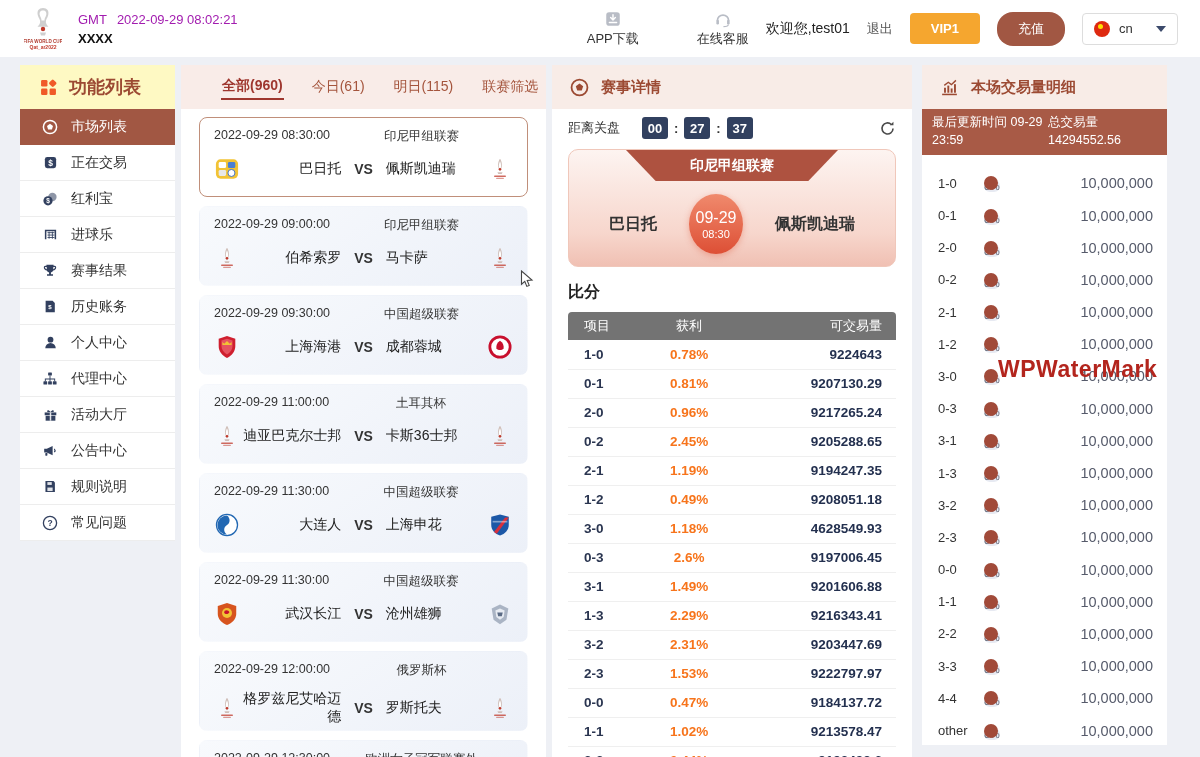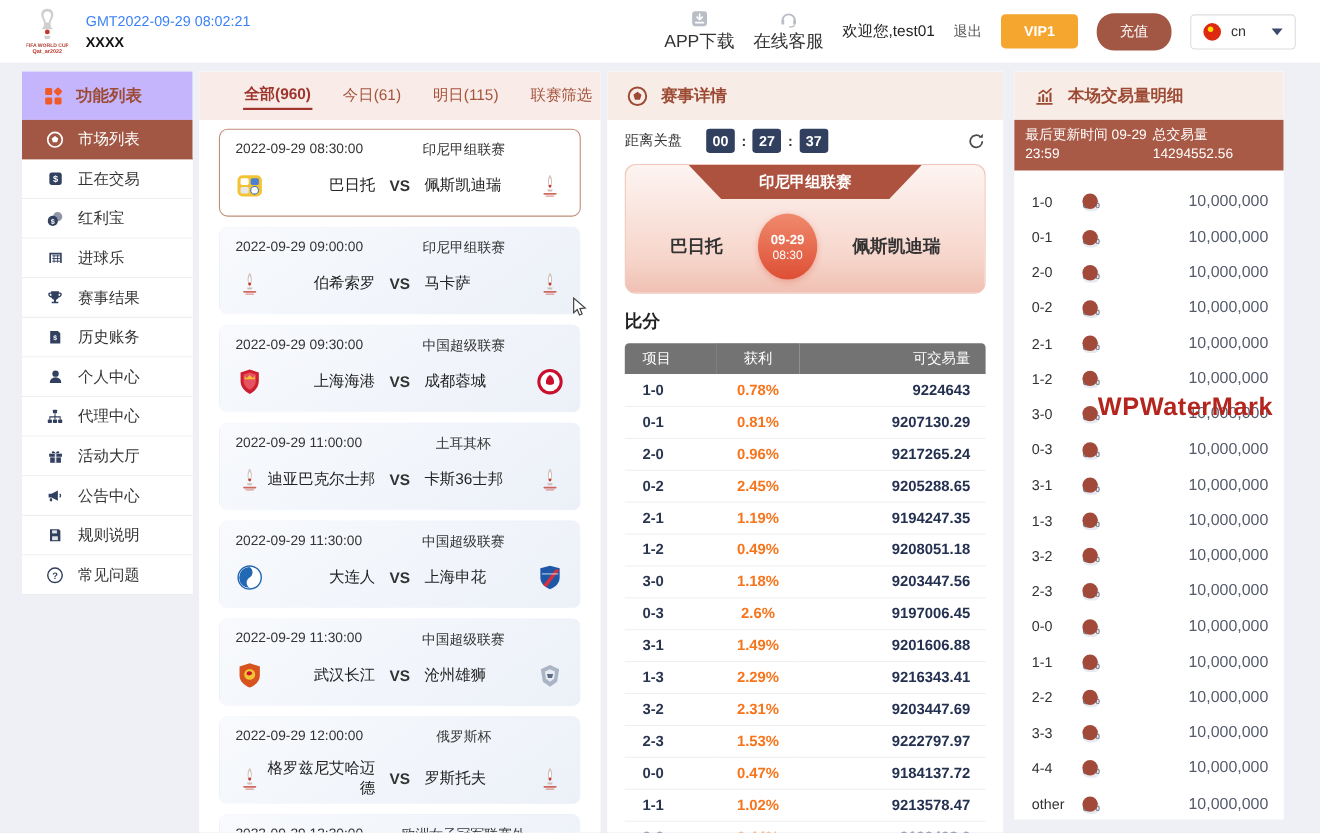--- a/index.html
+++ b/index.html
@@ -3,40 +3,40 @@
 <meta charset="utf-8">
 <style>
   * { margin:0; padding:0; box-sizing:border-box; }
   body { background:#e7e9ef; font-family:"Liberation Sans","DejaVu Sans",sans-serif; }
   .page { position:relative; width:1200px; height:757px; background:#eef0f5; overflow:hidden; }
 
   
   .hdr { position:absolute; top:0; left:0; width:1200px; height:57px; background:#fff;
          display:flex; align-items:center; justify-content:space-between; padding:0 22px 0 24px; }
   .h-left { display:flex; align-items:center; gap:16px; }
-  .gmt-line { color:#3b82f6; font-size:13px; display:flex; }
+  .gmt-line { color:#a21caf; font-size:13px; display:flex; gap:10px; }
   .site-name { color:#111; font-weight:bold; font-size:13px; margin-top:4px; }
   .h-right { display:flex; align-items:center; gap:17px; }
-  .h-item { display:flex; flex-direction:column; align-items:center; gap:2px; font-size:16px; color:#333; cursor:pointer; }
+  .h-item { display:flex; flex-direction:column; align-items:center; gap:2px; font-size:13px; color:#333; cursor:pointer;margin-left:41px; }
   .welcome { font-size:14px; color:#222; }
   .logout { font-size:13px; color:#555; cursor:pointer; }
   .btn-vip { background:#f5a62f; color:#fff; font-weight:bold; font-size:13px; border:none; border-radius:4px; padding:8px 21px; cursor:pointer; }
   .btn-recharge { background:#a15743; color:#fff; font-size:13px; border:none; border-radius:16px; padding:8px 21px; cursor:pointer; }
   .lang { display:flex; align-items:center; gap:9px; border:1px solid #ddd; border-radius:4px; padding:7px 11px; width:96px; background:#fff; cursor:pointer; }
   .flag { width:16px; height:16px; border-radius:50%; background:#de2910; position:relative; flex:0 0 16px; }
   .flag::after { content:""; position:absolute; left:4px; top:3px; width:5px; height:5px; background:#ffde00; border-radius:50%; }
   .lang .lcode { font-size:13px; color:#333; }
   .caret { width:0; height:0; border-left:5px solid transparent; border-right:5px solid transparent; border-top:6px solid #3c4a6b; margin-left:auto; }
 
   
   .main { position:absolute; top:65px; left:20px; display:flex; gap:6px; }
 
   
   .sidebar { width:155px; background:#fff; height:476px; }
-  .side-title { height:44px; background:#c4b5fd; display:flex; align-items:center; gap:12px; padding-left:20px; color:#9c4a33; font-weight:bold; font-size:15px; }
+  .side-title { height:44px; background:#fef9c3; display:flex; align-items:center; gap:12px; padding-left:20px; color:#9c4a33; font-weight:bold; font-size:18px; }
   .side-title .icn { color:#f05a28; display:flex; }
   .side-item { height:36px; display:flex; align-items:center; gap:13px; padding-left:22px; font-size:14px; color:#333; border-bottom:1px solid #ededed; background:#fff; cursor:pointer;text-align:center; }
   .side-item .icn { color:#32405f; display:flex; width:16px; justify-content:center; }
   .side-item.active { background:#a15743; color:#fff; border-color:#a15743; }
   .side-item.active .icn { color:#fff; }
 
   
   .matches { width:365px; height:692px; background:#fff; overflow:hidden; }
   .tabs { height:44px; background:#f9ece8; display:flex; align-items:center; gap:27px; padding-left:40px; font-size:14px; }
   .tab { color:#a4543c; cursor:pointer; padding:3px 1px; }
@@ -65,21 +65,21 @@
   .refresh { margin-left:auto; display:flex; cursor:pointer; }
   .banner { margin-top:10px; position:relative; height:118px; border-radius:10px;
             background:linear-gradient(180deg,#fdf4f1 0%,#f7d6cc 72%,#f0c0b3 100%); border:1px solid #f0c7ba; overflow:hidden; }
   .trapezoid { position:absolute; top:0; left:50%; transform:translateX(-50%); width:212px; height:31px; background:#ae5240;
                clip-path:polygon(0 0,100% 0,86% 100%,14% 100%); color:#fff; font-size:14px; font-weight:bold;
                display:flex; align-items:center; justify-content:center; }
   .banner-teams { position:absolute; top:44px; left:0; right:0; display:flex; align-items:center; justify-content:center; gap:32px; }
   .bteam { font-size:16px; color:#333; font-weight:600; }
   .oval { width:54px; height:60px; border-radius:50%; background:linear-gradient(180deg,#f08a6d,#dd4f35); color:#fff;
           display:flex; flex-direction:column; align-items:center; justify-content:center; box-shadow:0 2px 6px rgba(221,79,53,.35); }
-  .oval .d { font-size:12px; font-weight:bold; }
+  .oval .d { font-size:16px; font-weight:normal; }
   .oval .t { font-size:11px; margin-top:1px; }
   .score-head { font-size:16px; font-weight:bold; color:#222; margin:15px 0 9px; }
   .score-table { width:100%; border-collapse:collapse; }
   .score-table th { background:#737373; color:#fff; font-size:13px; font-weight:normal; height:28px; }
   .score-table th.c1 { text-align:left; padding-left:16px; border-radius:4px 0 0 0; }
   .score-table th.c2 { text-align:center; }
   .score-table th.c3 { text-align:right; padding-right:14px; border-radius:0 4px 0 0; }
   .score-table td { height:29px; border-bottom:1px solid #efefef; font-size:13.5px; font-weight:bold; }
   .score-table td.c1 { color:#2a3550; padding-left:16px; }
   .score-table td.c2 { color:#f7741b; text-align:center; }
@@ -577,21 +577,21 @@
                 <td class="c3">9194247.35</td>
               </tr>
               <tr>
                 <td class="c1">1-2</td>
                 <td class="c2">0.49%</td>
                 <td class="c3">9208051.18</td>
               </tr>
               <tr>
                 <td class="c1">3-0</td>
                 <td class="c2">1.18%</td>
-                <td class="c3">9203447.56</td>
+                <td class="c3">4628549.93</td>
               </tr>
               <tr>
                 <td class="c1">0-3</td>
                 <td class="c2">2.6%</td>
                 <td class="c3">9197006.45</td>
               </tr>
               <tr>
                 <td class="c1">3-1</td>
                 <td class="c2">1.49%</td>
                 <td class="c3">9201606.88</td>

